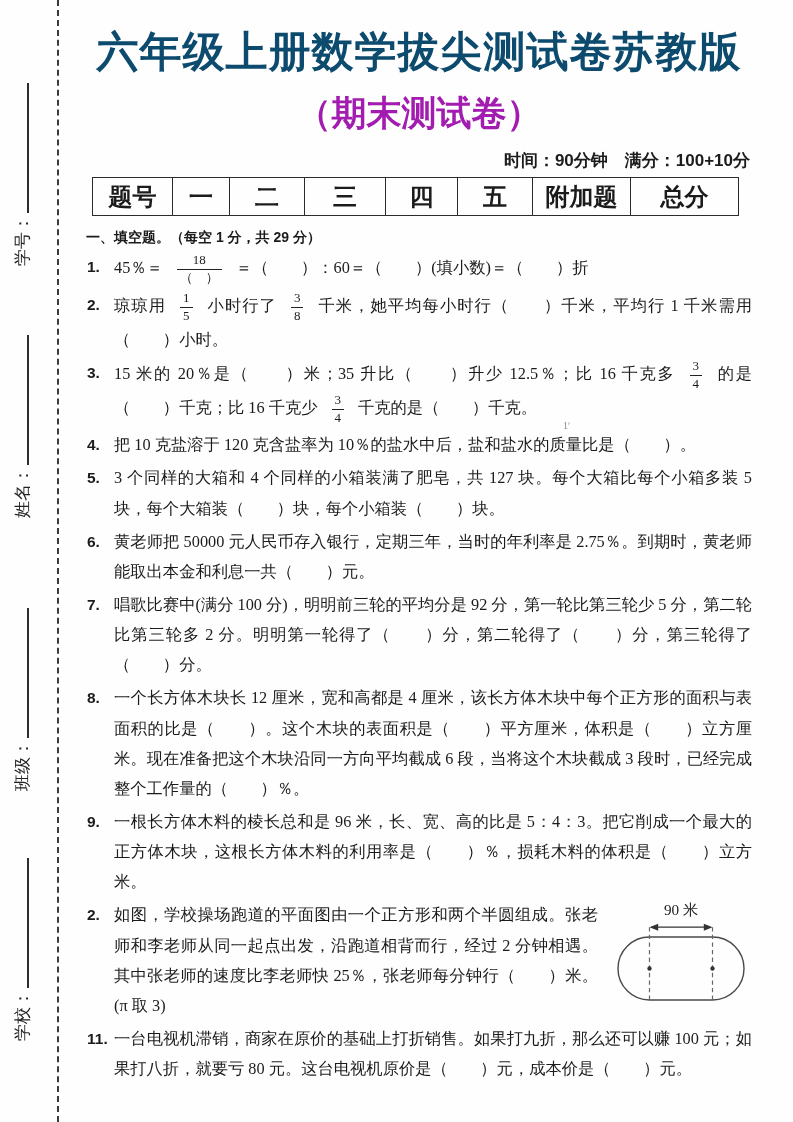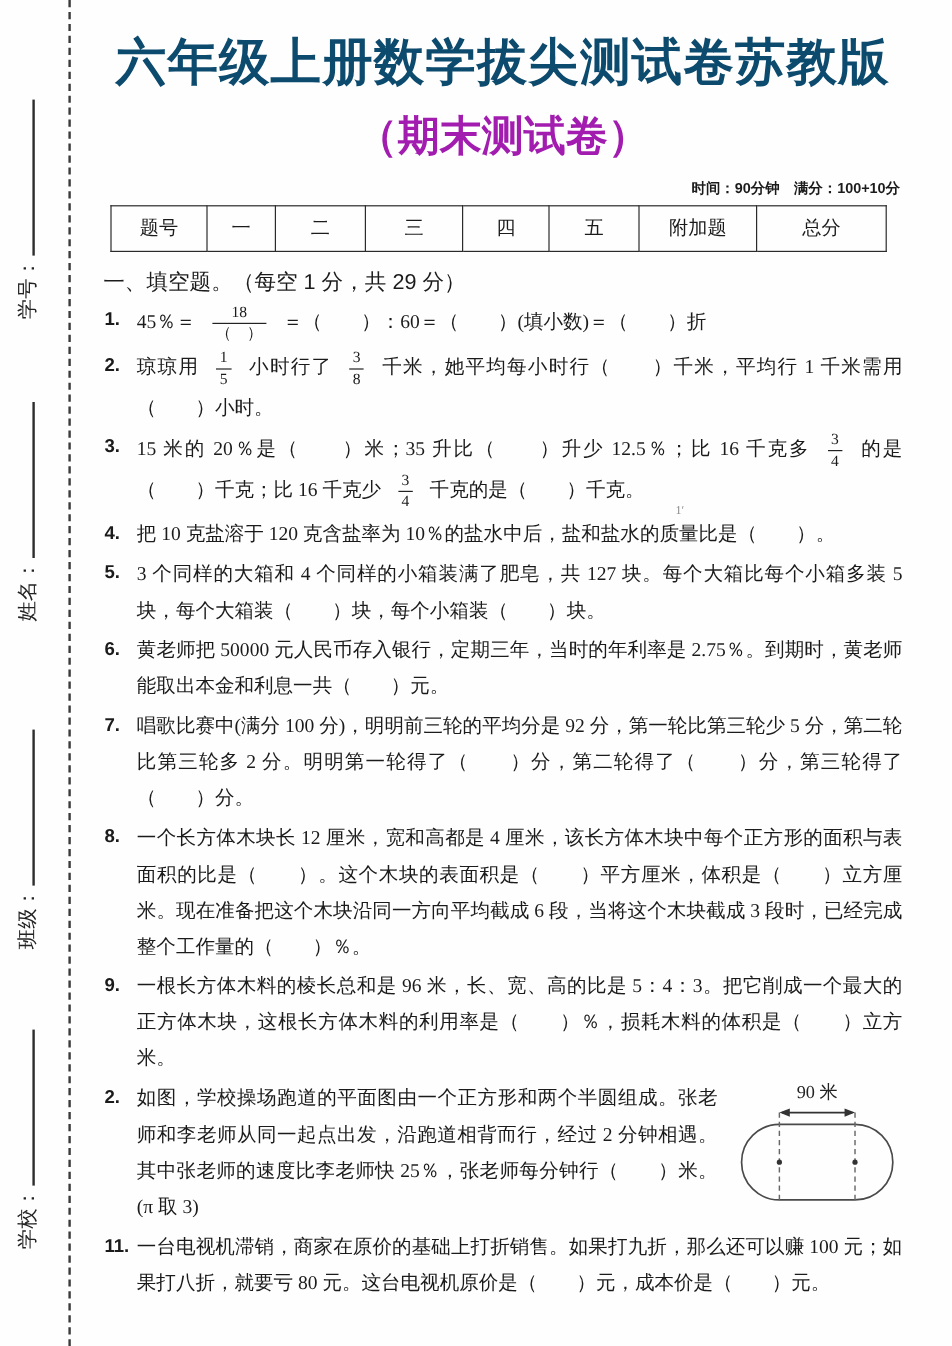--- a/index.html
+++ b/index.html
@@ -27,33 +27,33 @@
   .content{position:absolute; left:86px; top:0; width:666px;}
   .title{
     margin:24px 0 0 0; text-align:center; font-size:42px; font-weight:900;
     letter-spacing:1px; font-family:"Liberation Sans","DejaVu Sans",sans-serif; color:#0c4a6e;
   }
   .subtitle{
     margin:10px 0 0 0; text-align:center; font-size:35px; font-weight:900;
     font-family:"Liberation Sans","DejaVu Sans",sans-serif; color:#a21caf;
   }
   .meta{
-    margin:12px 2px 5px 0; text-align:right; font-size:12px; font-weight:700;
+    margin:12px 2px 5px 0; text-align:right; font-size:17px; font-weight:700;
     font-family:"Liberation Sans","DejaVu Sans",sans-serif;
   }
   table.score-table{
     border-collapse:collapse; width:646px; margin-left:6px;
     table-layout:fixed; font-family:"Liberation Sans","DejaVu Sans",sans-serif;
   }
   table.score-table td{
-    border:1.5px solid #2b2b2b; text-align:center; font-size:16px; font-weight:400;
+    border:1.5px solid #2b2b2b; text-align:center; font-size:24px; font-weight:700;
     height:37px; padding:0; overflow:hidden;
   }
   .section-title{
-    margin:13px 0 5px 0; font-size:18px; font-weight:400;
+    margin:13px 0 5px 0; font-size:14px; font-weight:700;
     font-family:"Liberation Sans","DejaVu Sans",sans-serif;
   }
   .q{
     position:relative; padding-left:28px; font-size:16.3px; line-height:1.85;
     margin-bottom:3px; text-align:justify;
   }
   .qnum{position:absolute; left:1px; top:0; font-weight:700; font-family:"Liberation Sans","DejaVu Sans",sans-serif; font-size:15.5px; line-height:1.95;}
   .frac{
     display:inline-block; text-align:center; vertical-align:middle;
     font-size:13px; line-height:1.3; margin:0 14px;

